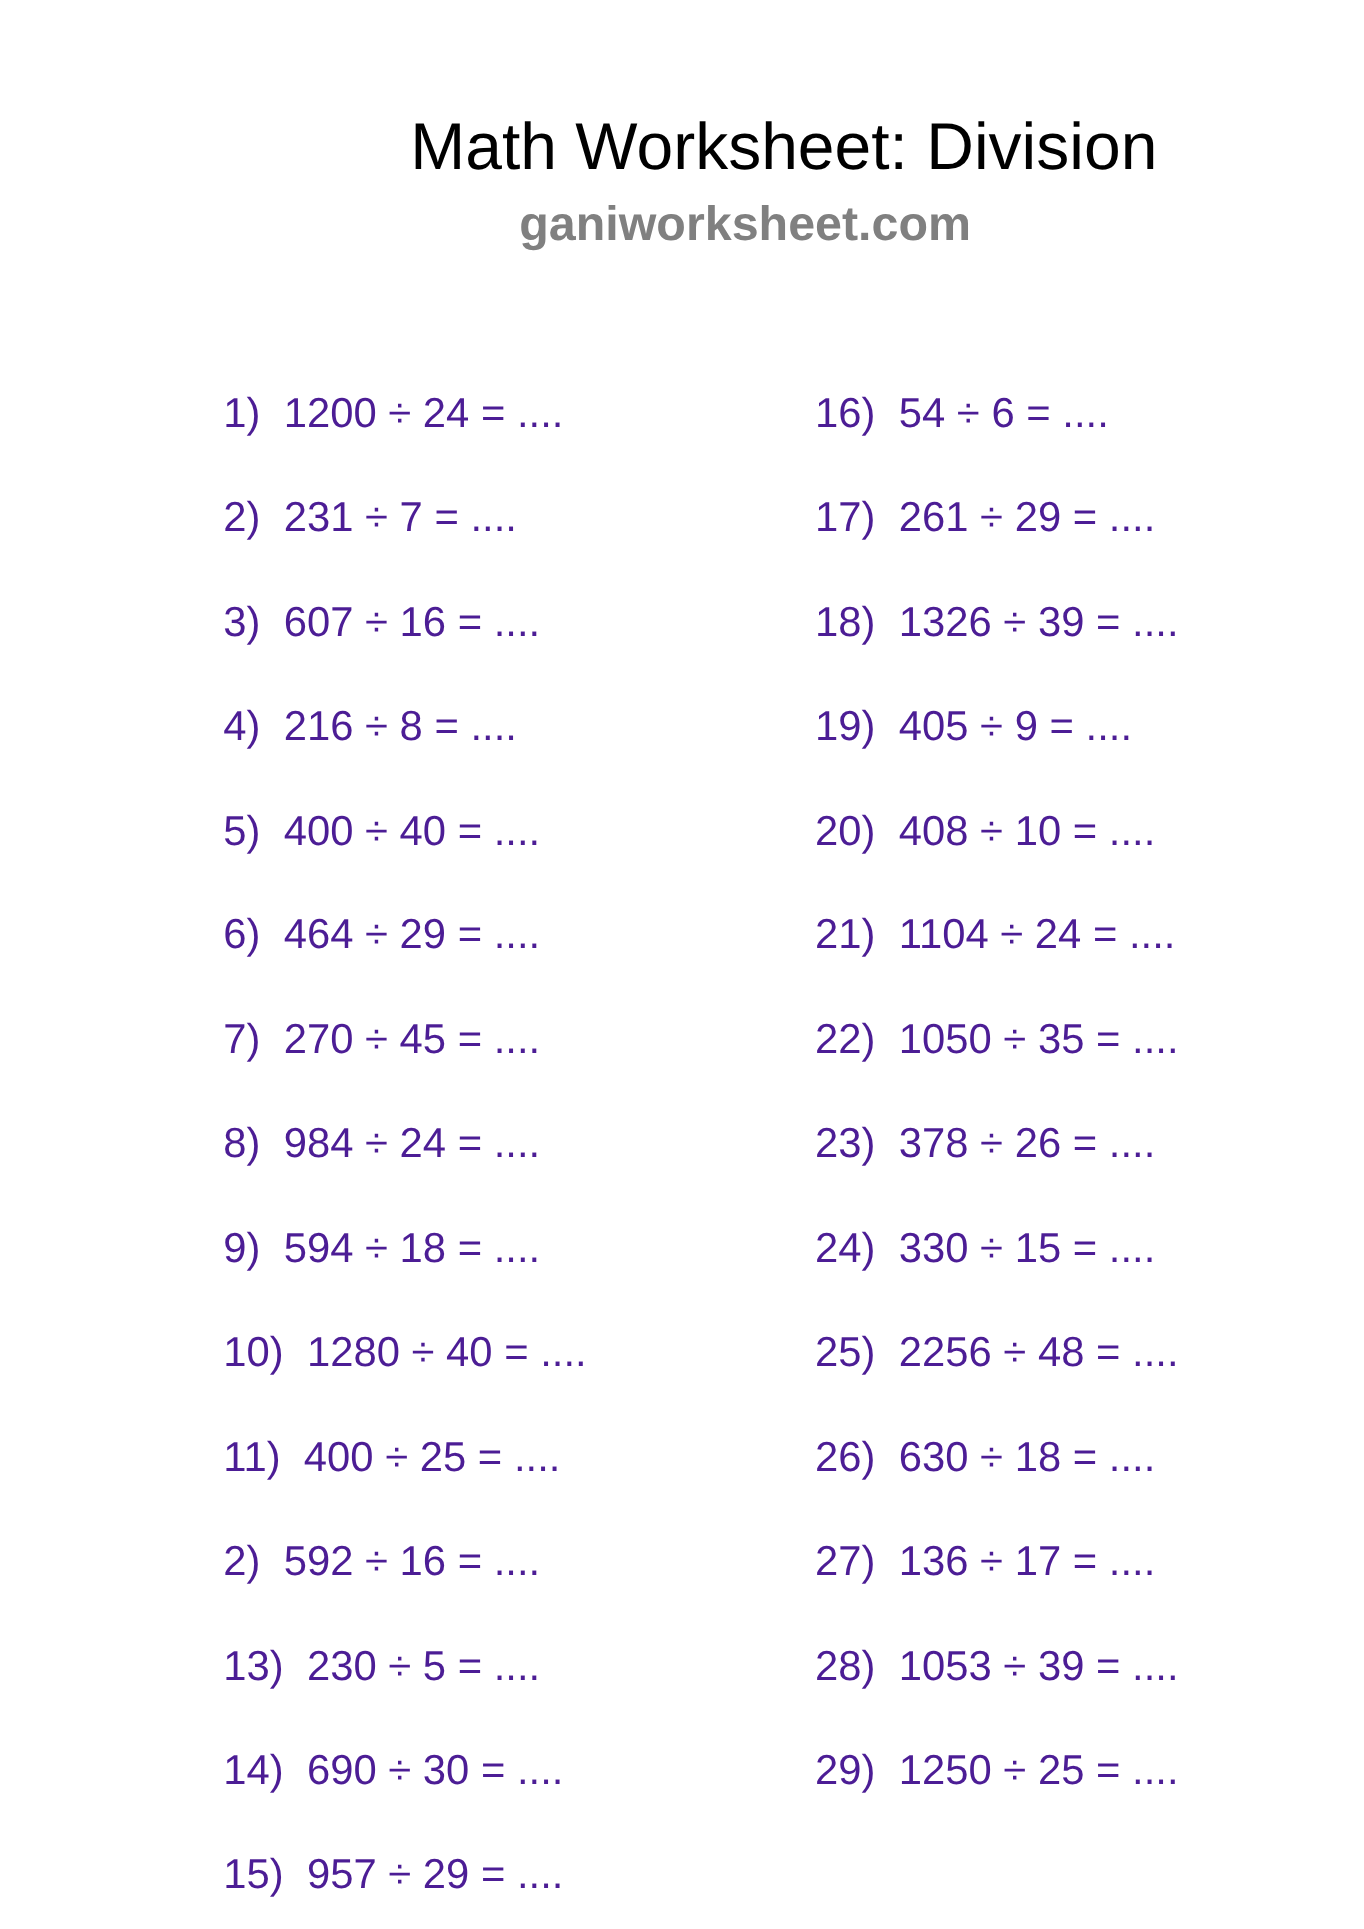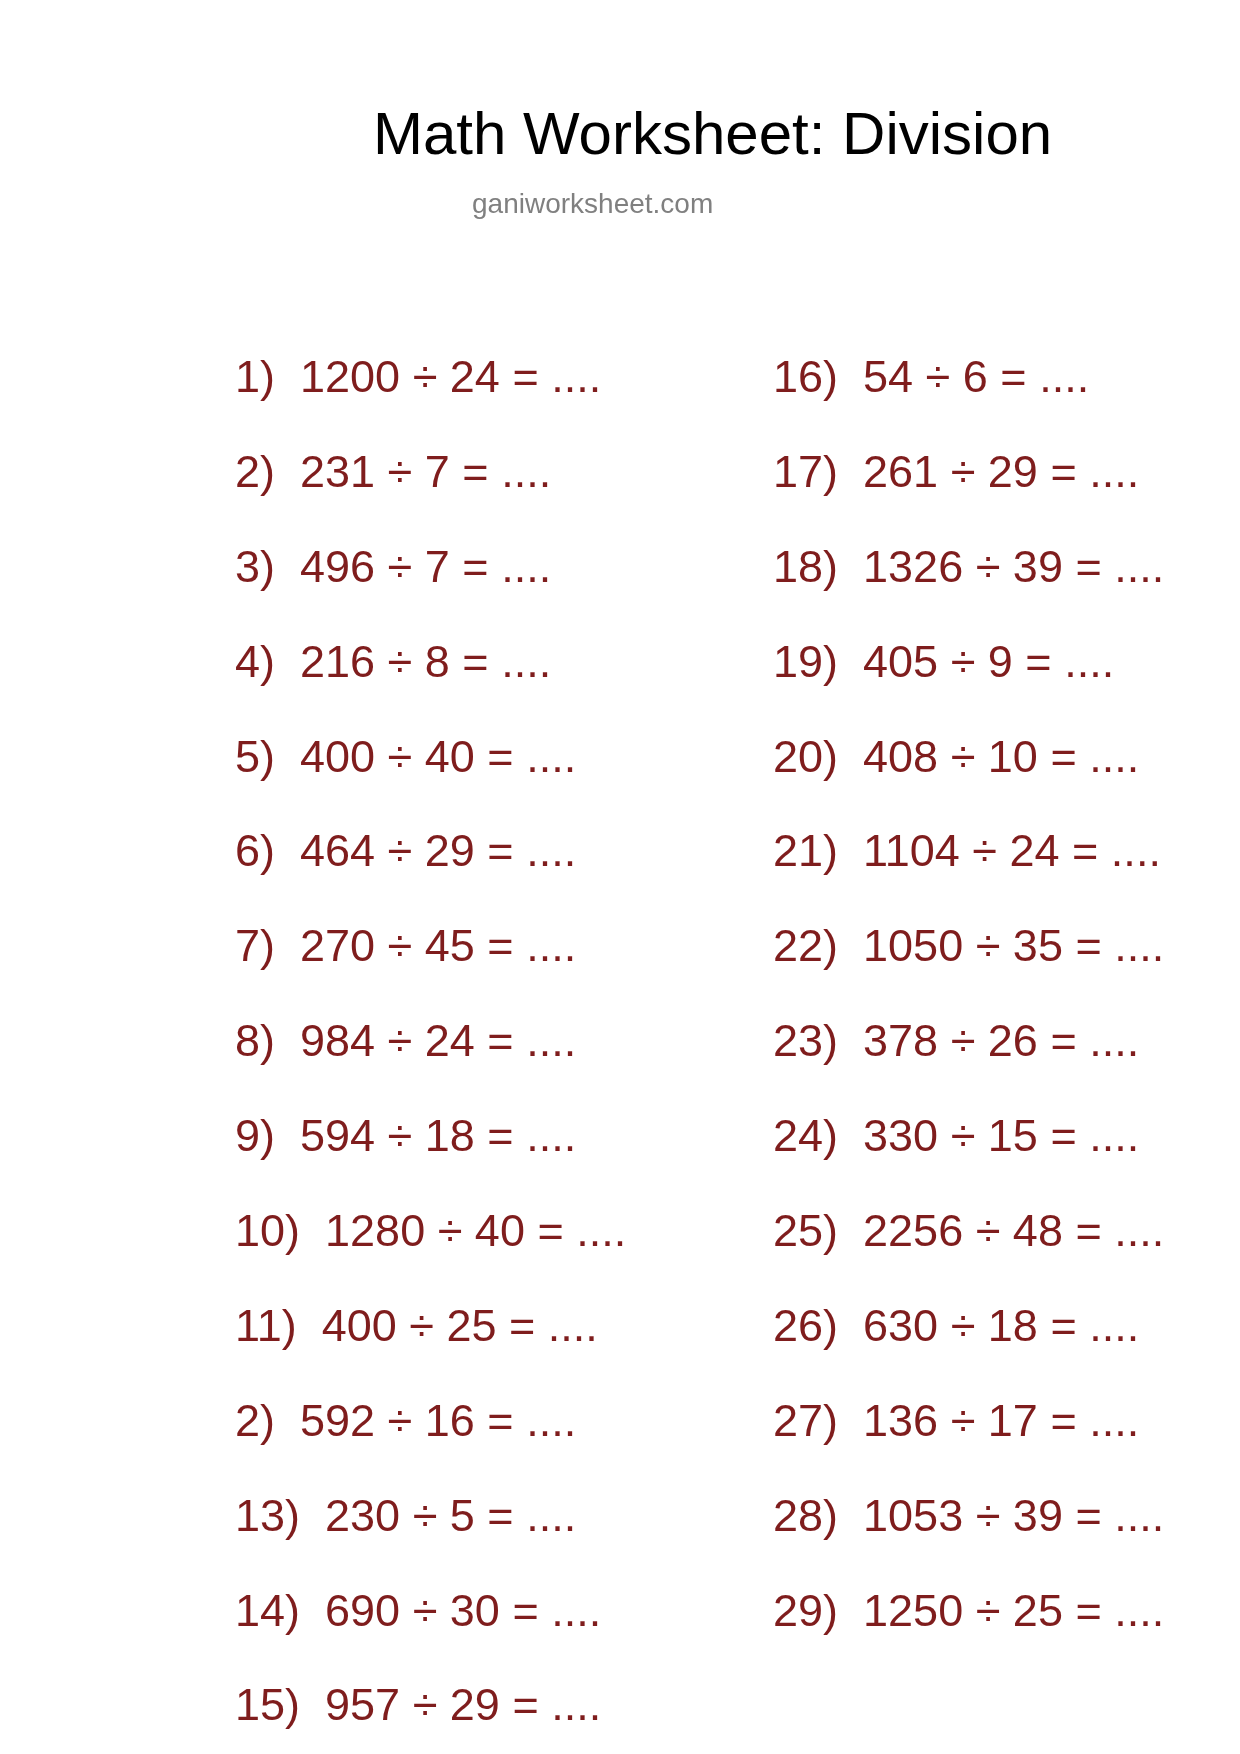--- a/index.html
+++ b/index.html
@@ -28,54 +28,54 @@
       top: 104px;
       font-size: 60px;
       line-height: 60px;
       white-space: pre;
       color: #000000;
     }
     .subtitle {
       position: absolute;
       left: 472px;
       top: 182px;
-      font-size: 28px;
+      font-size: 44px;
       line-height: 44px;
       white-space: pre;
       color: #808080;
+      font-weight: bold;
     }
     .column {
       position: absolute;
       top: 354px;
     }
     .column.left { left: 203px; }
     .column.right { left: 741px; }
     .problem {
       height: 94.9px;
-      font-size: 45px;
+      font-size: 38px;
       line-height: 45px;
       white-space: pre;
-      color: #7f1d1d;
-      margin-left: 32px;
+      color: #4c1d95;
     }
     .problem .num,
     .problem .expr { display: inline; }
   </style>
 </head>
 <body>
 
 <div class="page">
 
   <div class="title">Math Worksheet: Division</div>
   <div class="subtitle">ganiworksheet.com</div>
 
   <div class="column left">
     <div class="problem"><span class="num">1)</span>  <span class="expr">1200 ÷ 24 = ....</span></div>
     <div class="problem"><span class="num">2)</span>  <span class="expr">231 ÷ 7 = ....</span></div>
-    <div class="problem"><span class="num">3)</span>  <span class="expr">496 ÷ 7 = ....</span></div>
+    <div class="problem"><span class="num">3)</span>  <span class="expr">607 ÷ 16 = ....</span></div>
     <div class="problem"><span class="num">4)</span>  <span class="expr">216 ÷ 8 = ....</span></div>
     <div class="problem"><span class="num">5)</span>  <span class="expr">400 ÷ 40 = ....</span></div>
     <div class="problem"><span class="num">6)</span>  <span class="expr">464 ÷ 29 = ....</span></div>
     <div class="problem"><span class="num">7)</span>  <span class="expr">270 ÷ 45 = ....</span></div>
     <div class="problem"><span class="num">8)</span>  <span class="expr">984 ÷ 24 = ....</span></div>
     <div class="problem"><span class="num">9)</span>  <span class="expr">594 ÷ 18 = ....</span></div>
     <div class="problem"><span class="num">10)</span>  <span class="expr">1280 ÷ 40 = ....</span></div>
     <div class="problem"><span class="num">11)</span>  <span class="expr">400 ÷ 25 = ....</span></div>
     <div class="problem"><span class="num">2)</span>  <span class="expr">592 ÷ 16 = ....</span></div>
     <div class="problem"><span class="num">13)</span>  <span class="expr">230 ÷ 5 = ....</span></div>

